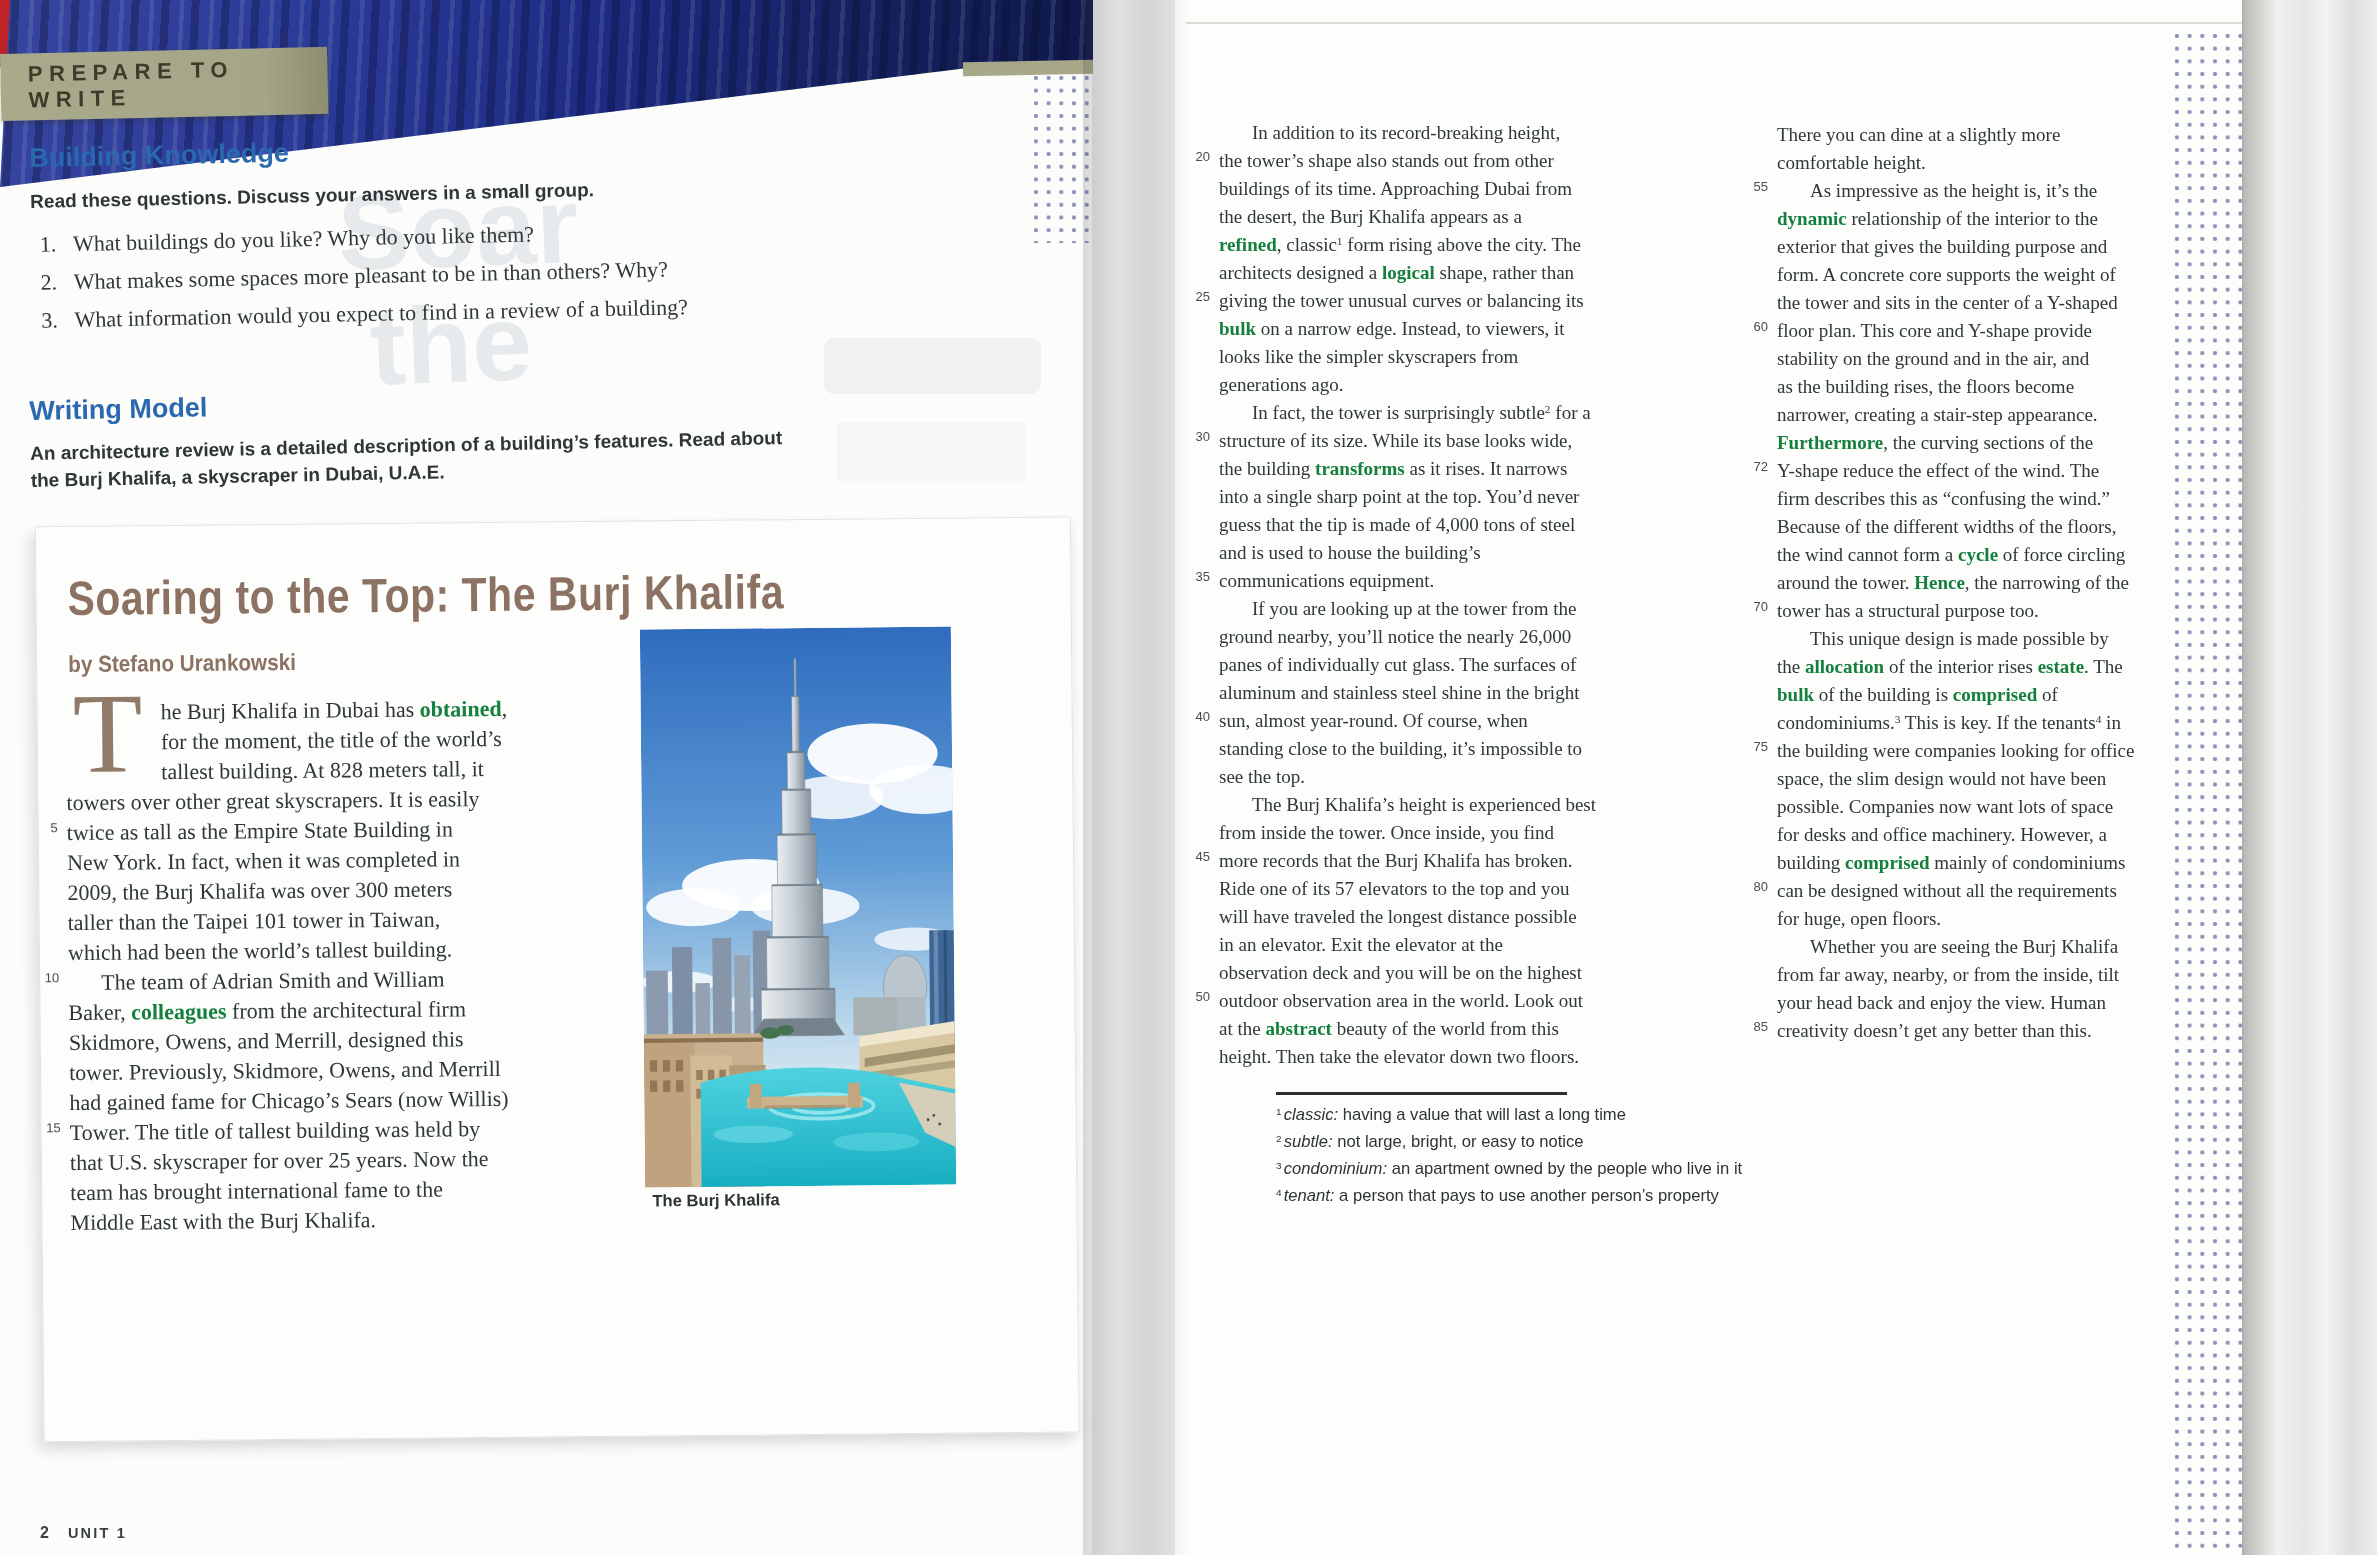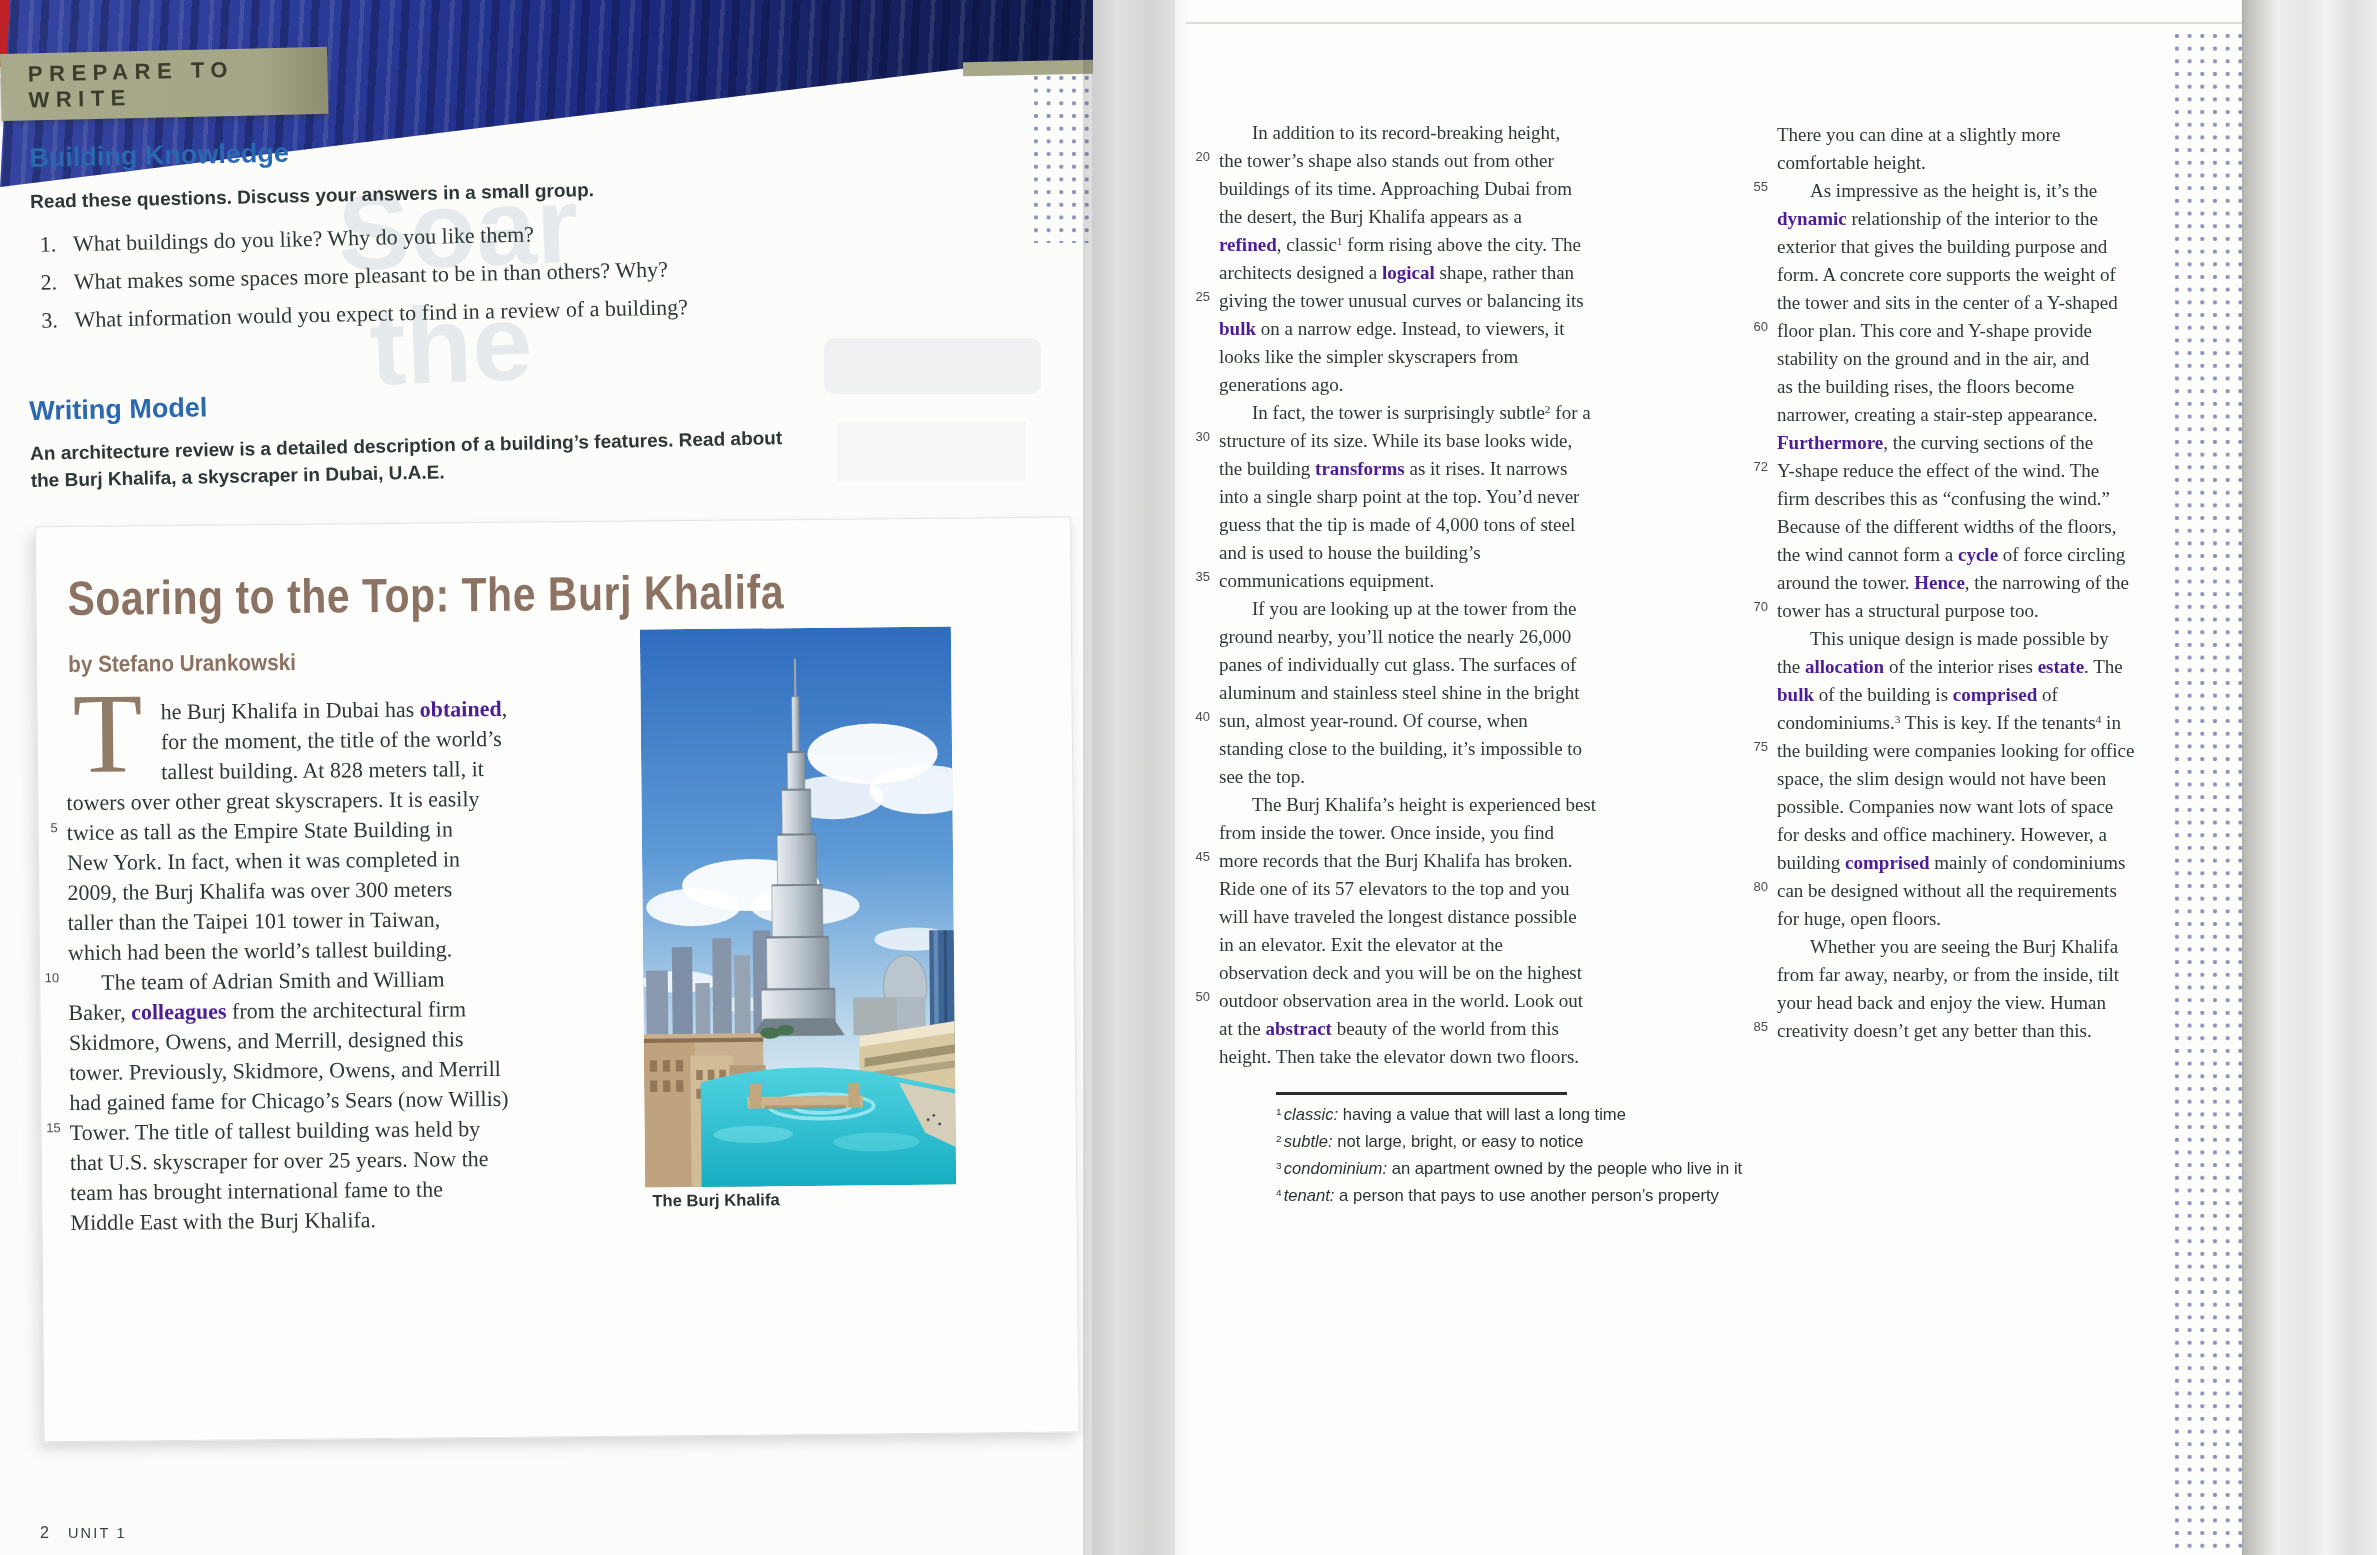--- a/index.html
+++ b/index.html
@@ -72,41 +72,41 @@
 
   
   .serif-col{font-family:"Liberation Serif",serif;color:#2e3837;}
   .art-col{left:64px;top:698px;width:515px;font-size:22px;}
   .art-col .ln{height:30px;line-height:30px;}
   .ln{position:relative;white-space:nowrap;}
   .lnum{position:absolute;left:-39px;width:30px;text-align:right;
     font-family:"Liberation Sans",sans-serif;font-size:13px;color:#4c4c4c;top:2.9px;line-height:1;}
   .ind{padding-left:33px;}
   .dcp{padding-left:95px;}
-  .vocab{font-weight:bold;color:#4c1d95;}
+  .vocab{font-weight:bold;color:#15803d;}
   .fsup{font-size:60%;position:relative;top:-0.5em;}
 
   .rp-col{font-size:19px;}
   .rp-col .ln{height:28px;line-height:28px;}
   .rp-col1{left:1219px;top:119px;width:424px;}
   .rp-col2{left:1777px;top:121px;width:428px;}
 
   
   .photo{left:639px;top:635px;width:311px;height:558px;}
   .caption{left:646px;top:1197px;font-size:16.6px;font-weight:bold;color:#2c3434;}
 
   
   .fn-rule{left:1276px;top:1092px;width:291px;height:2.9px;background:#2e2e2e;}
   .fns{left:1276px;top:1101px;}
   .fn{height:27px;line-height:28px;font-size:16.6px;color:#2c3333;white-space:nowrap;}
   .fn .mk{font-size:60%;position:relative;top:-0.5em;margin-right:2.2px;}
   .fn .term{font-style:italic;}
 
   
-  .lp-footer{left:40px;top:1524px;font-weight:normal;color:#37403f;white-space:nowrap;}
+  .lp-footer{left:40px;top:1524px;font-weight:bold;color:#37403f;white-space:nowrap;}
   .lp-footer .pg{font-size:16px;}
   .lp-footer .unit{font-size:14.5px;letter-spacing:2.2px;margin-left:19px;}
   .rp-footer{left:1983px;top:1566px;font-weight:bold;color:#31403d;white-space:nowrap;}
   .rp-footer .title{font-size:14.5px;letter-spacing:2.9px;}
   .rp-footer .pg{font-size:16px;margin-left:35px;}
 </style>
 </head>
 <body>
 
 <div id="canvas">

